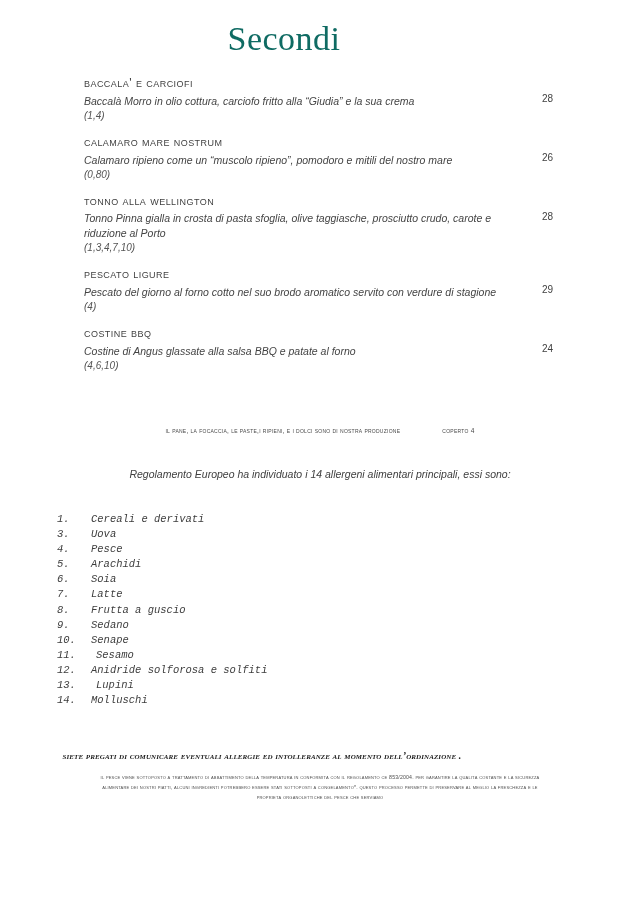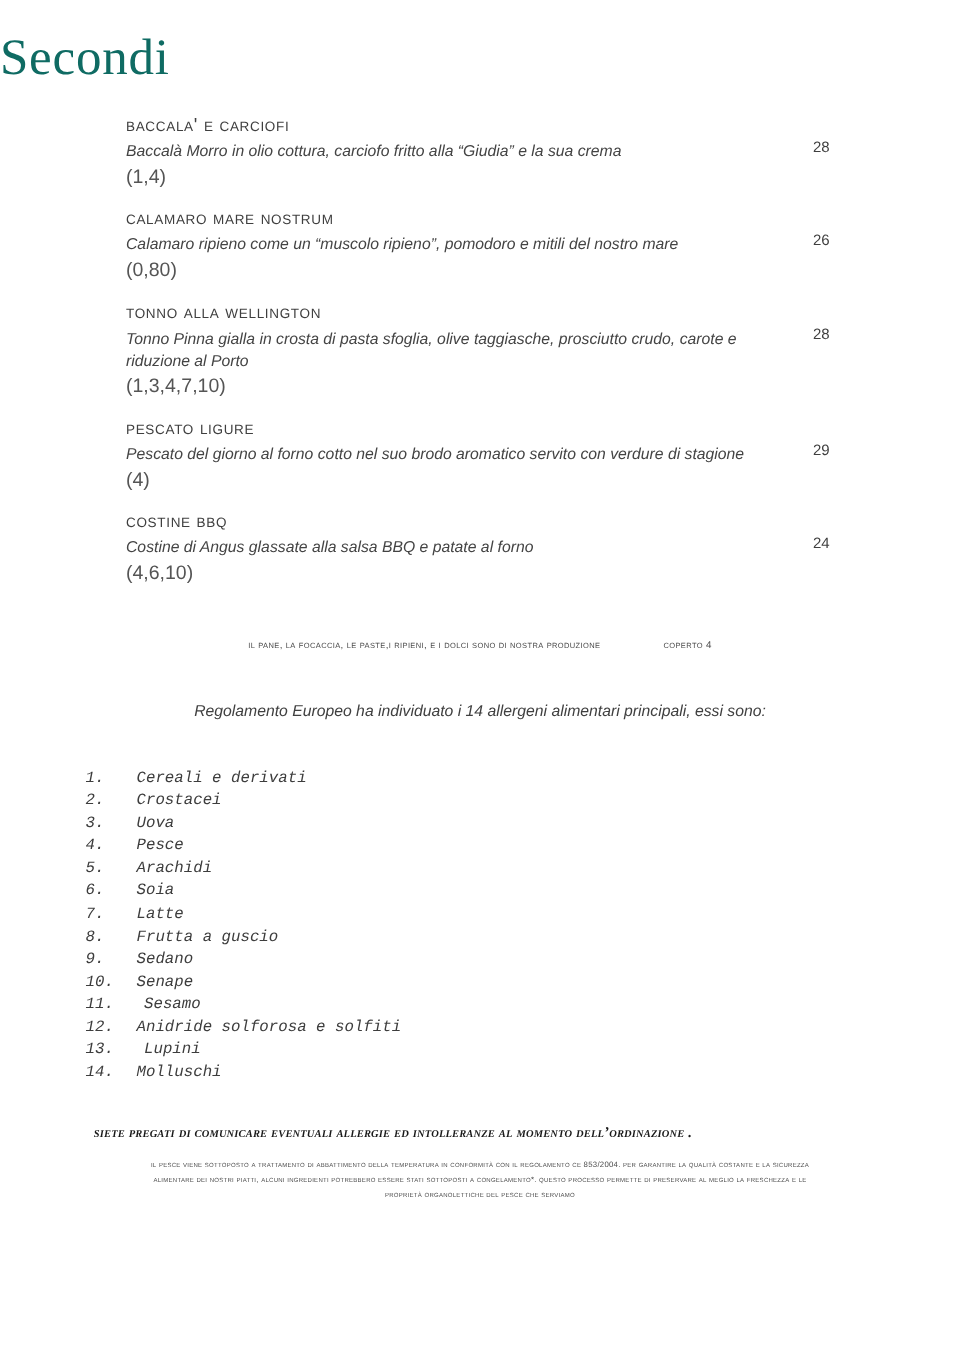--- a/index.html
+++ b/index.html
@@ -22,21 +22,21 @@
     height: 905px;
     box-sizing: border-box;
   }
 
   
   .header {
     position: absolute;
     top: 22px;
     left: 0;
     right: 72px;
-    text-align: left;
+    text-align: center;
   }
   .menu-title {
     font-family: "Liberation Serif", serif;
     font-size: 34px;
     font-weight: normal;
     letter-spacing: 0.5px;
     color: #0f6b63;
     line-height: 1;
     margin: 0;
     display: inline-block;
@@ -72,21 +72,22 @@
   .dish-desc {
     font-family: "Liberation Sans", sans-serif;
     font-style: italic;
     font-size: 10.5px;
     line-height: 1.42;
     color: #444444;
     margin: 0;
   }
   .dish-allergens {
     font-family: "Liberation Sans", sans-serif;
-    font-size: 13px;
+    font-style: italic;
+    font-size: 10px;
     color: #555555;
     margin: 1px 0 0 0;
     line-height: 1.2;
   }
   .dish-price {
     position: absolute;
     right: 0;
     top: 18px;
     width: 40px;
     text-align: left;
@@ -256,23 +257,20 @@
     <span class="coperto">Coperto 4</span>
   </div>
 
   <div class="allergen-intro">Regolamento Europeo ha individuato i 14 allergeni alimentari principali, essi sono:</div>
 
   <ul class="allergen-list">
     <li class="allergen-item">
       <span class="allergen-num">1.</span><span class="allergen-label">Cereali e derivati</span>
     </li>
     <li class="allergen-item">
-      <span class="allergen-num">2.</span><span class="allergen-label">Crostacei</span>
-    </li>
-    <li class="allergen-item">
       <span class="allergen-num">3.</span><span class="allergen-label">Uova</span>
     </li>
     <li class="allergen-item">
       <span class="allergen-num">4.</span><span class="allergen-label">Pesce</span>
     </li>
     <li class="allergen-item">
       <span class="allergen-num">5.</span><span class="allergen-label">Arachidi</span>
     </li>
     <li class="allergen-item">
       <span class="allergen-num">6.</span><span class="allergen-label">Soia</span>

